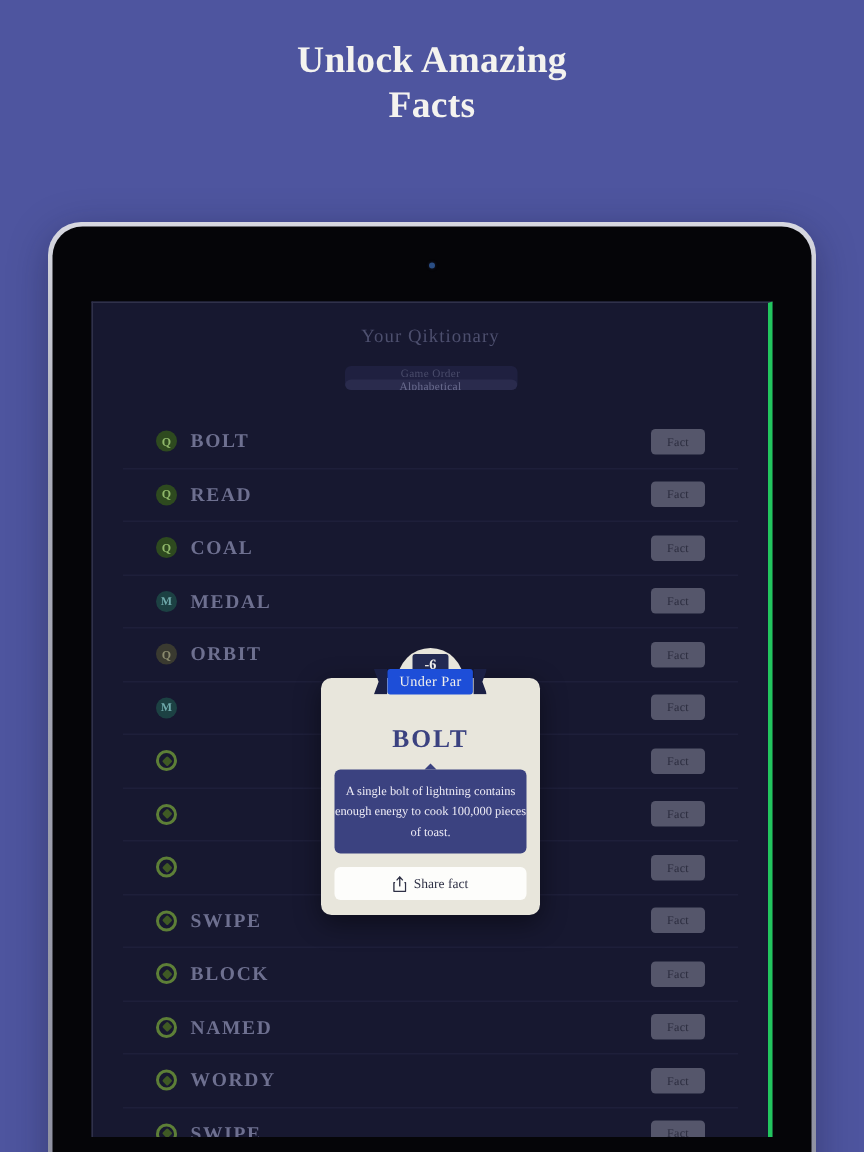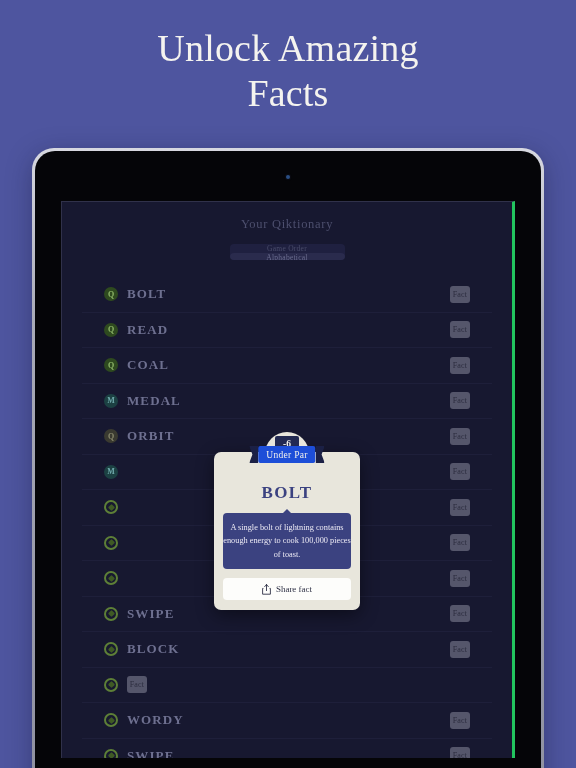--- a/index.html
+++ b/index.html
@@ -17,23 +17,23 @@
 
   
   #promo-headline {
     position: absolute;
     top: 26px;
     left: 0;
     width: 576px;
     text-align: center;
     color: #f4f3ef;
     font-family: "Liberation Serif", serif;
-    font-size: 38px;
+    font-size: 25px;
     line-height: 1.18;
-    font-weight: 400;
+    font-weight: 700;
     letter-spacing: 0.2px;
   }
   #promo-headline .line { display: block; }
 
   
   #tablet-device {
     position: absolute;
     left: 32px;
     top: 148px;
     width: 512px;
@@ -151,21 +151,21 @@
   }
   .word-label {
     flex: 1;
     color: #6e7090;
     font-family: "Liberation Serif", serif;
     font-size: 13px;
     font-weight: bold;
     letter-spacing: 1.1px;
   }
   .fact-button {
-    width: 20px;
+    width: 36px;
     height: 17px;
     background: #55566b;
     border-radius: 3px;
     display: flex;
     align-items: center;
     justify-content: center;
     color: #2b2c3e;
     font-family: "Liberation Serif", serif;
     font-size: 8px;
     letter-spacing: 0.2px;
@@ -372,20 +372,21 @@
             <div class="word-badge ring">
               <div class="diamond"></div>
             </div>
             <div class="word-label">BLOCK</div>
             <div class="fact-button">Fact</div>
           </div>
           <div class="word-row">
             <div class="word-badge ring">
               <div class="diamond"></div>
             </div>
+            <div class="word-label">NAMED</div>
             <div class="fact-button">Fact</div>
           </div>
           <div class="word-row">
             <div class="word-badge ring">
               <div class="diamond"></div>
             </div>
             <div class="word-label">WORDY</div>
             <div class="fact-button">Fact</div>
           </div>
           <div class="word-row">

